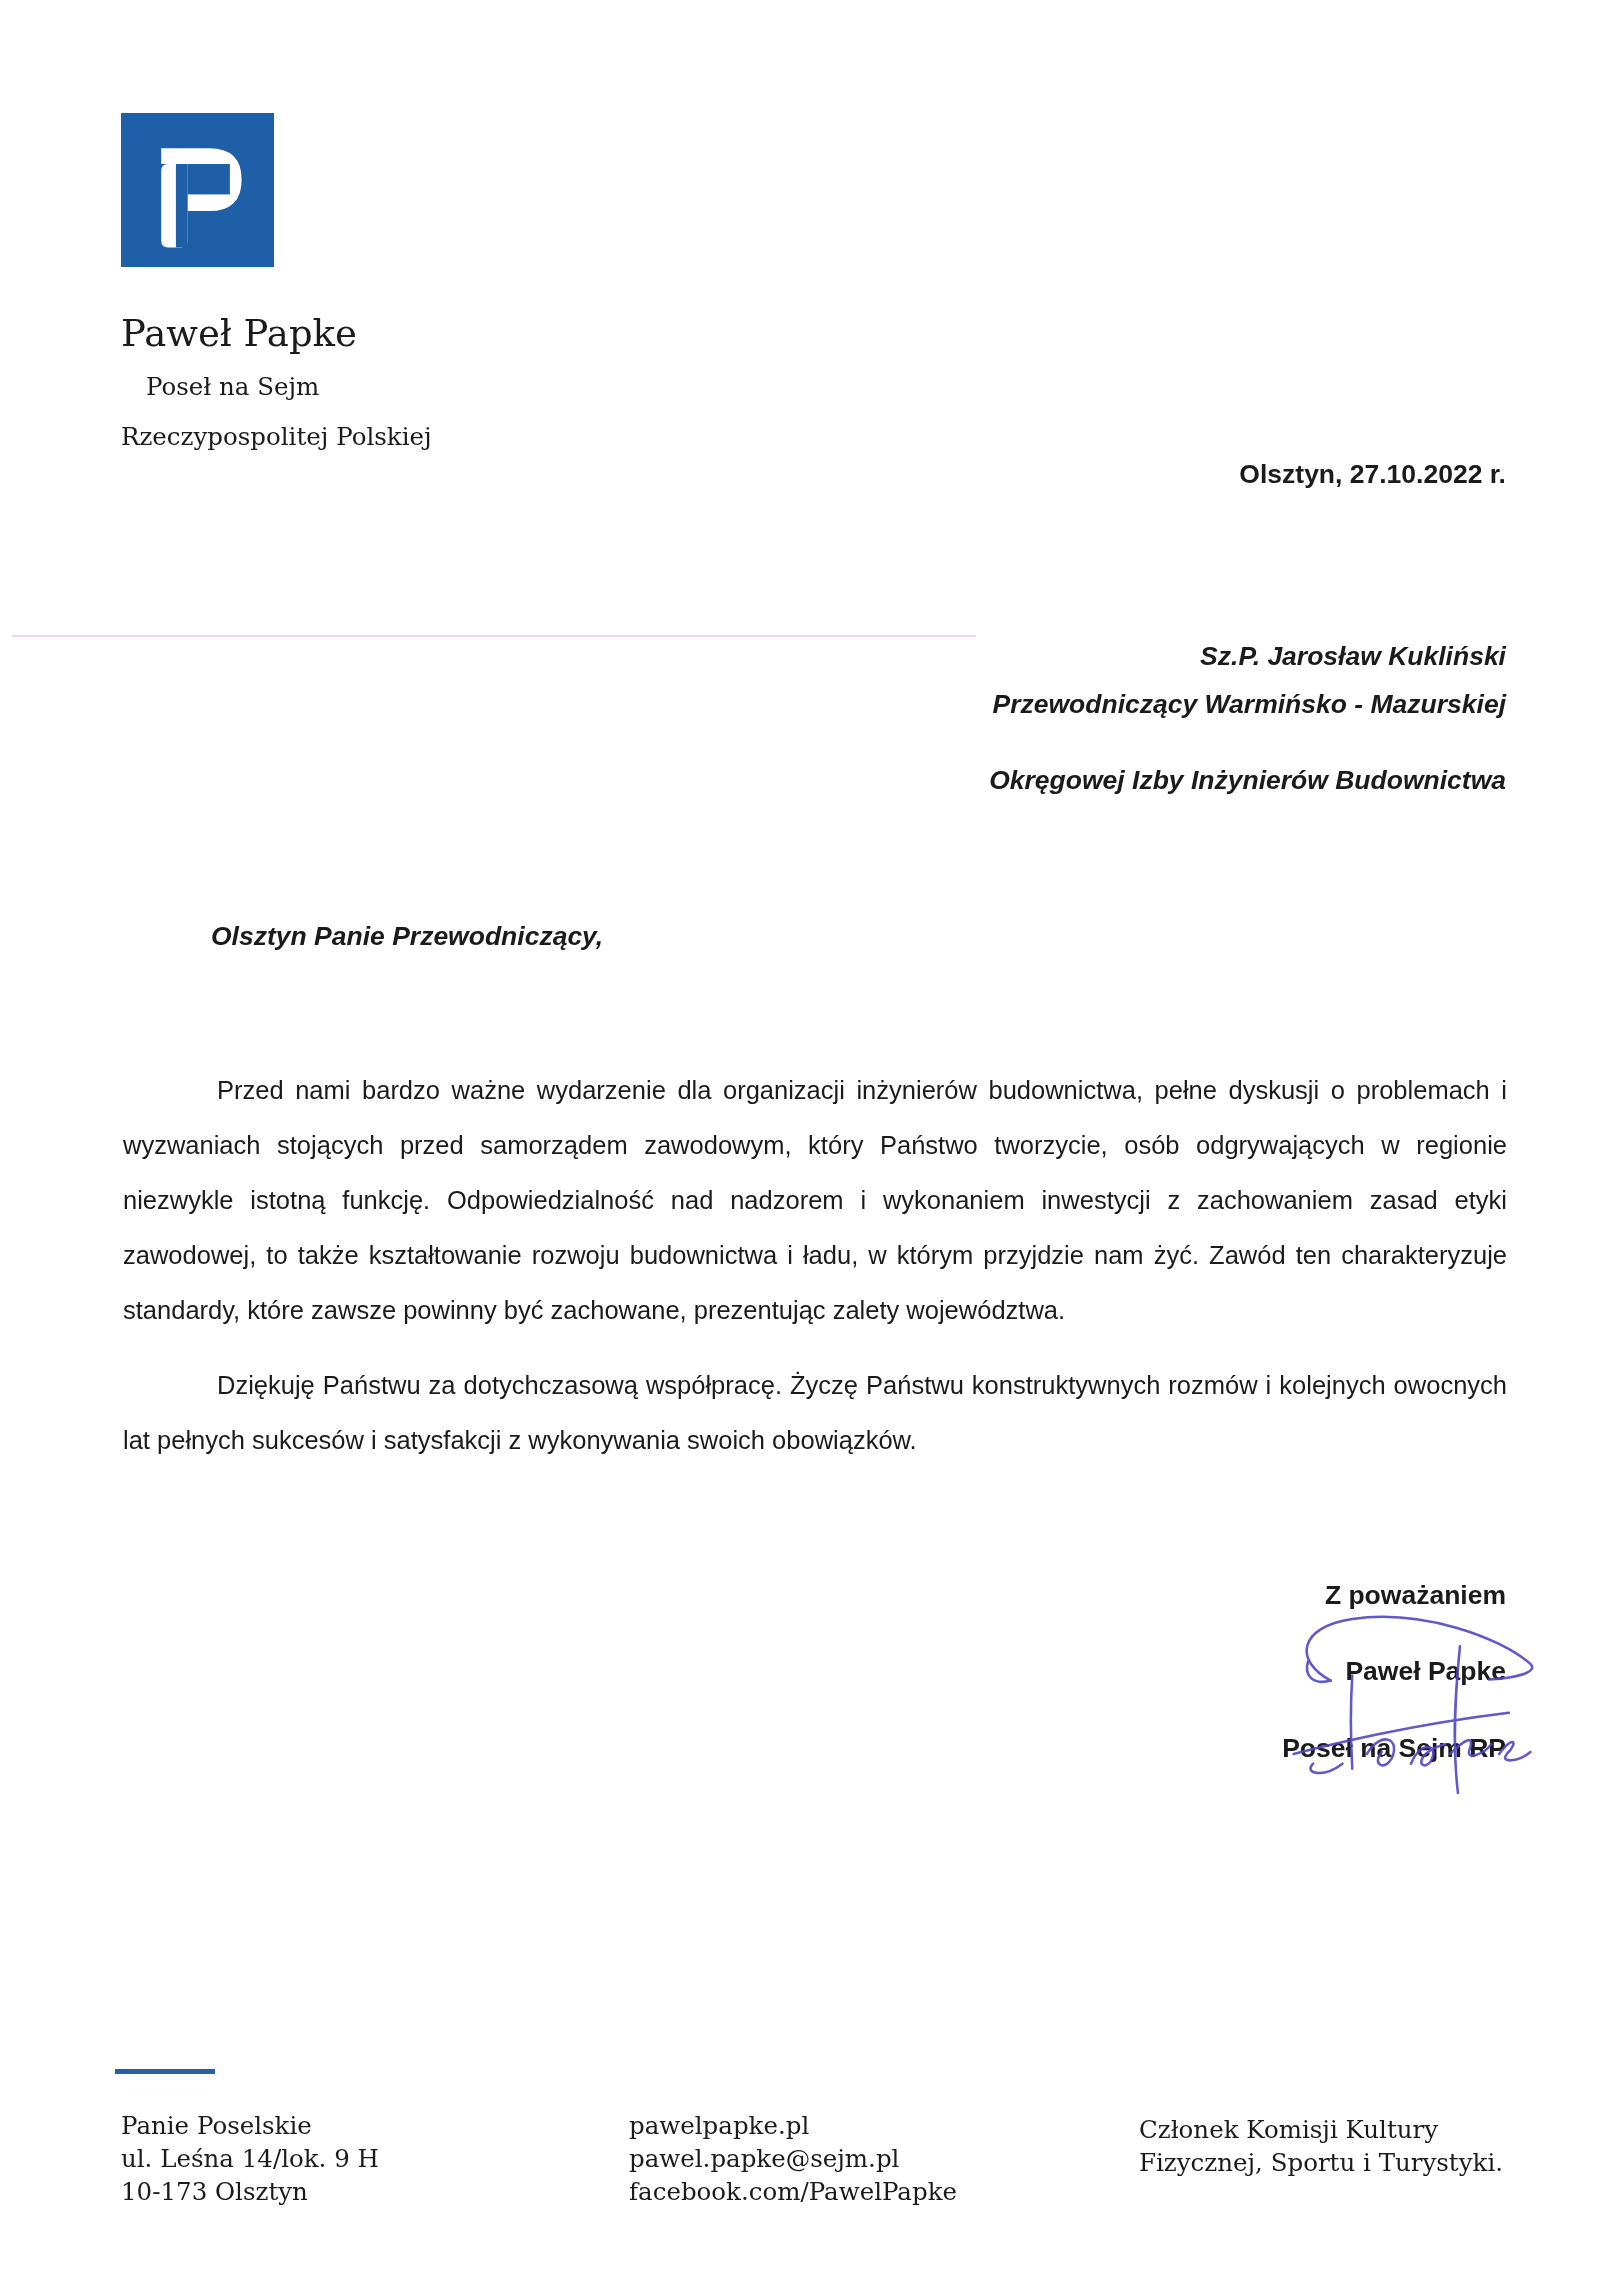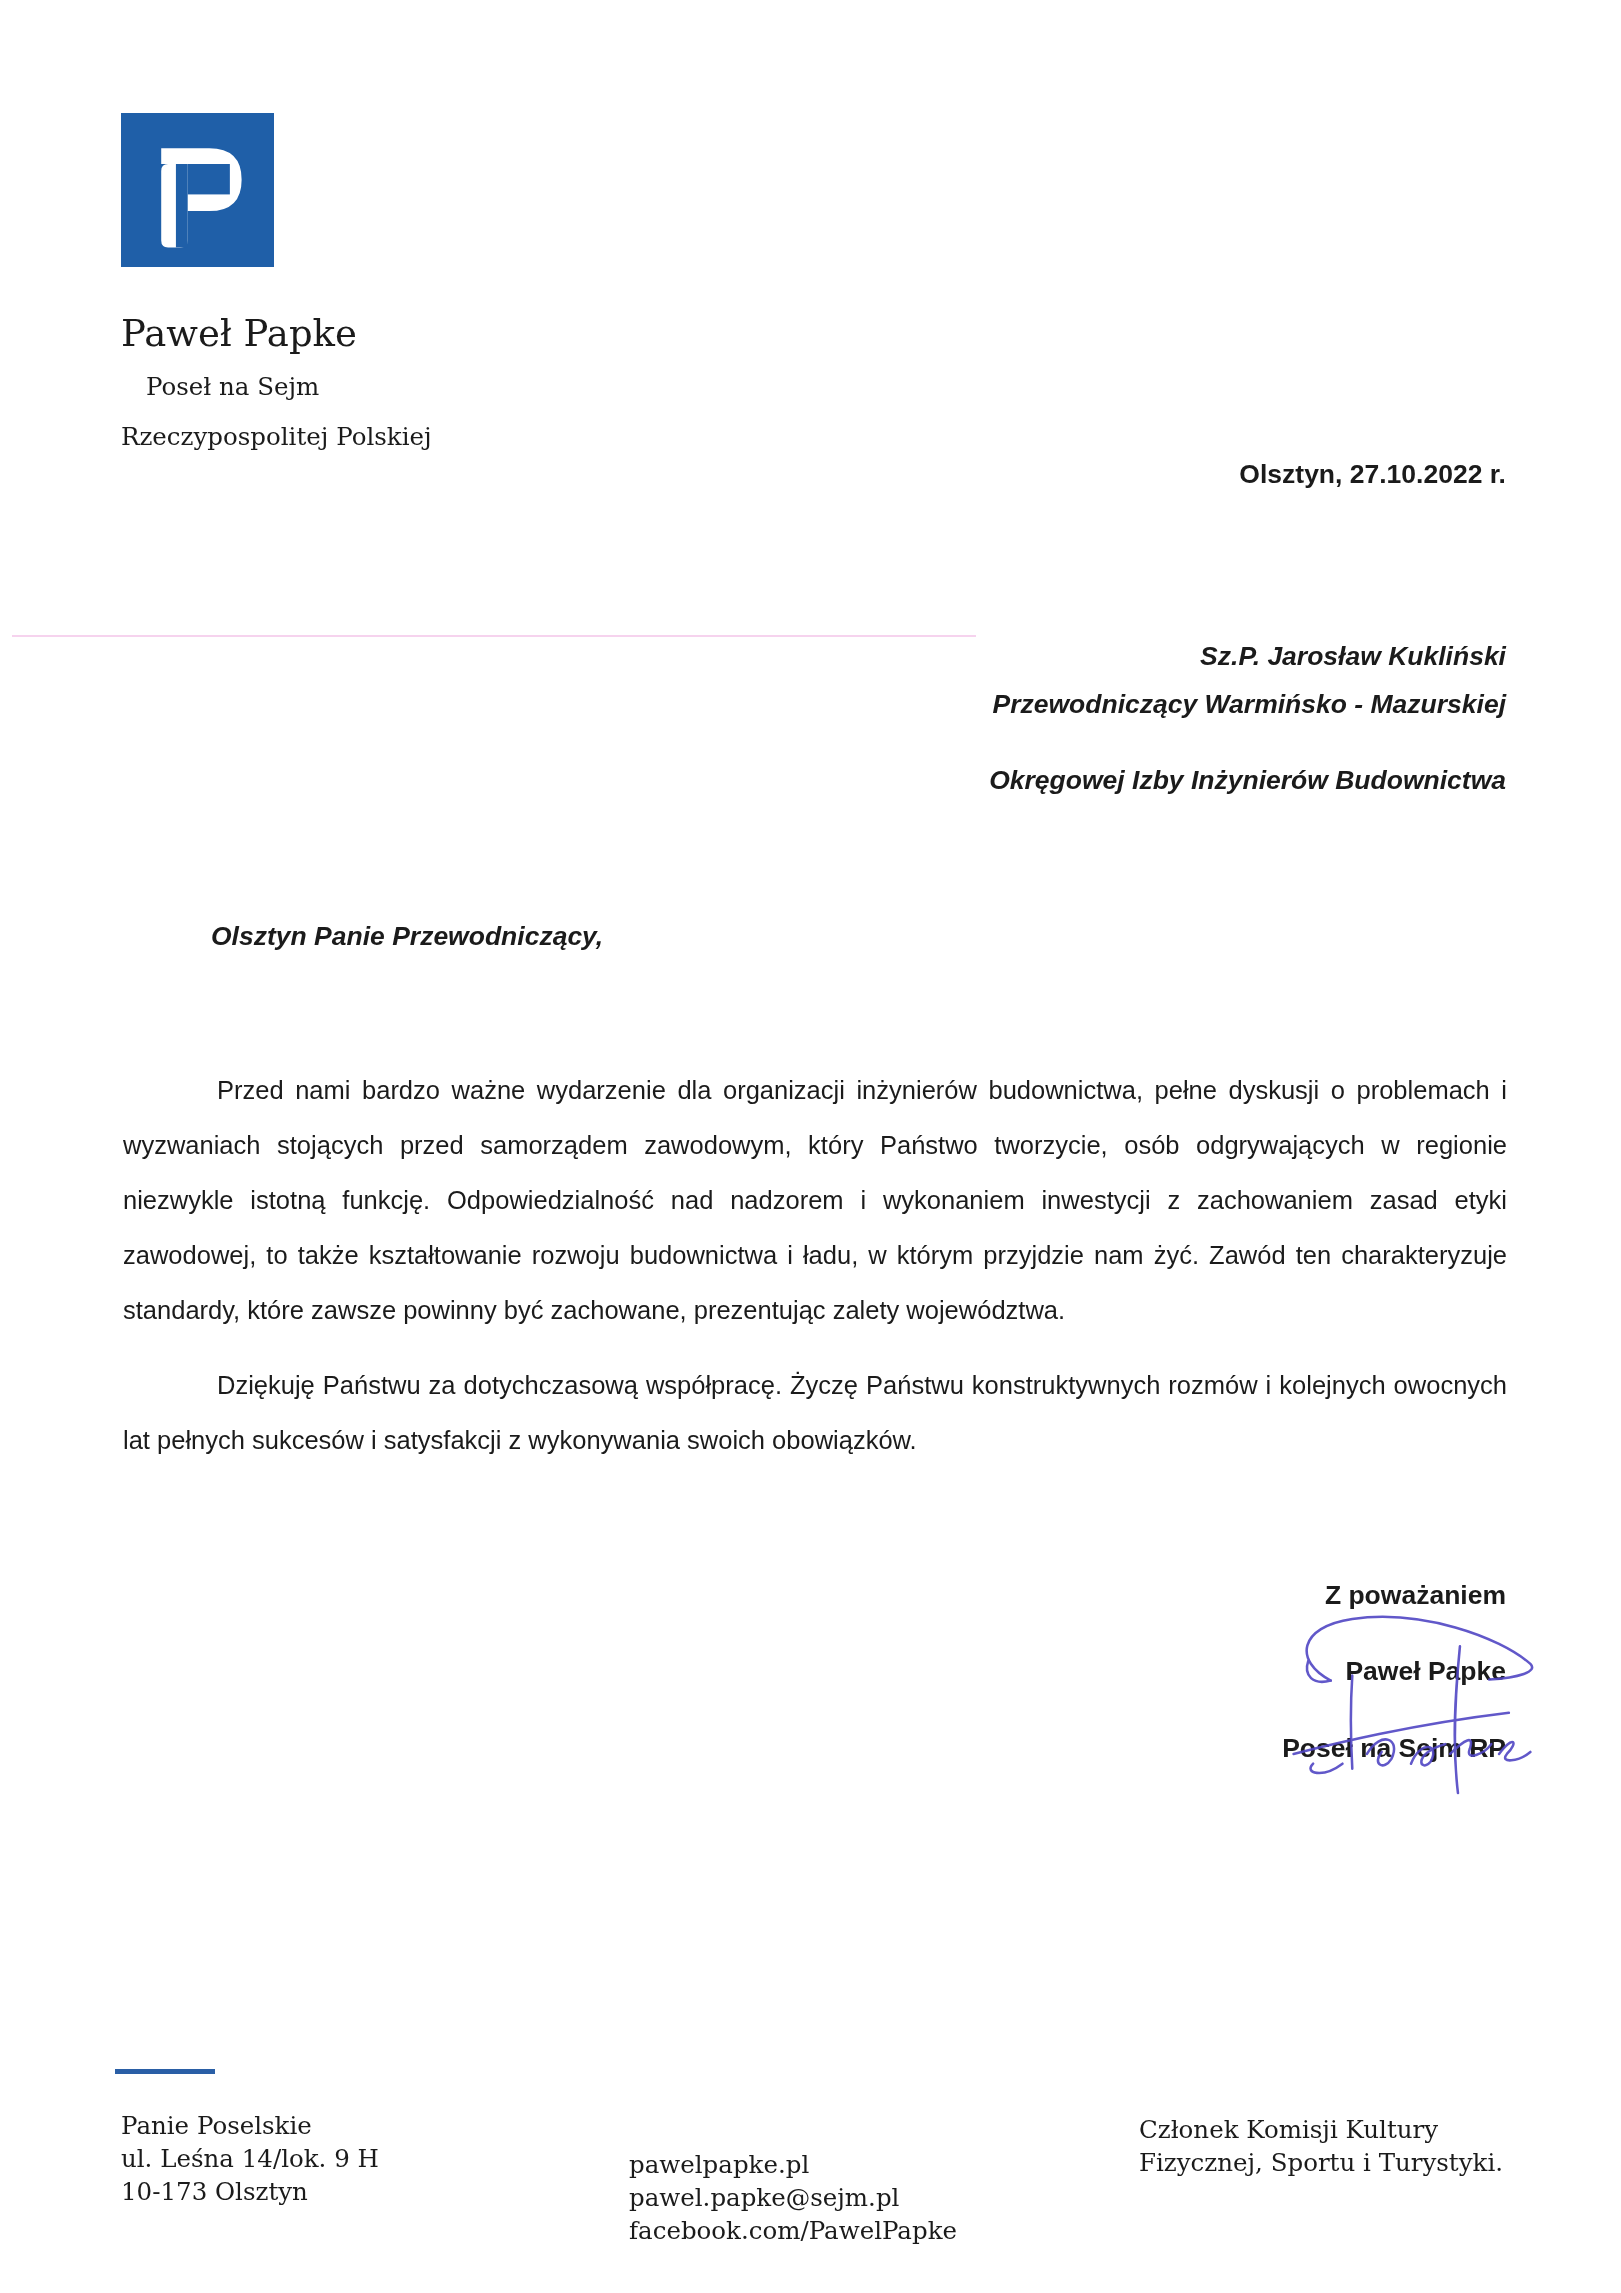--- a/index.html
+++ b/index.html
@@ -74,21 +74,21 @@
     <path d="M230 150 C 245 130 250 138 238 150 C 230 160 250 158 262 148"></path>
   </g>
 </svg>
 
 <div id="footer-bar" class="abs"></div>
 <div class="fcol serif" style="left:121px; top:2109px;">
   <div>Panie Poselskie</div>
   <div>ul. Leśna 14/lok. 9 H</div>
   <div>10-173 Olsztyn</div>
 </div>
-<div class="fcol serif" style="left:629px; top:2109px;margin-top:39px;">
+<div class="fcol serif" style="left:629px; top:2109px;">
   <div>pawelpapke.pl</div>
   <div>pawel.papke@sejm.pl</div>
   <div>facebook.com/PawelPapke</div>
 </div>
 <div class="fcol serif" style="left:1139px; top:2113px;">
   <div>Członek Komisji Kultury</div>
   <div>Fizycznej, Sportu i Turystyki.</div>
 </div>
 
 

